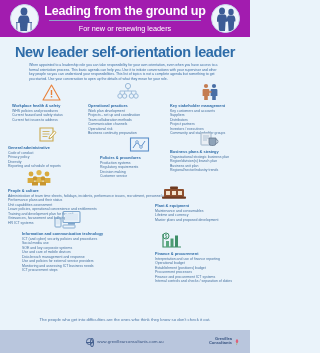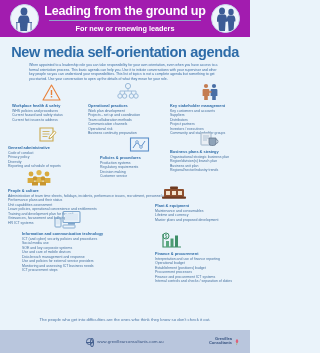--- a/index.html
+++ b/index.html
@@ -29,21 +29,21 @@
     letter-spacing:-0.2px;
     line-height:14px;
     white-space:nowrap;
   }
   .header-rule {
     height:1px; background:#8fa6c9; margin:2px 6px 2.5px 6px;
   }
   .header-sub {
     color:#ffffff;
     font-size:7.3px;
-    font-weight:bold;
+    font-weight:normal;
     line-height:9px;
     white-space:nowrap;
   }
   .hdr-circle {
     position:absolute;
     width:29px; height:29px;
     border-radius:50%;
     background:#eef5fb;
     border:1.5px solid #c9dcee;
     display:flex; align-items:center; justify-content:center;
@@ -160,21 +160,21 @@
     <svg width="24" height="26" viewBox="0 0 24 26">
       <ellipse cx="8" cy="5" rx="3" ry="3.6" fill="#3c5c96"></ellipse>
       <path d="M5 8.6 C3.2 9.6 2.8 12.5 3 15.8 L4.4 15.8 L5 25 L11 25 L11.6 15.8 L13 15.8 C13.2 12.5 12.8 9.6 11 8.6 Z" fill="#3c5c96"></path>
       <ellipse cx="17" cy="6" rx="2.7" ry="3.2" fill="#3c5c96"></ellipse>
       <path d="M14.4 9.4 C12.9 10.3 12.6 12.8 12.8 15.6 L14 15.6 L14.6 25 L19.6 25 L20.2 15.6 L21.4 15.6 C21.6 12.8 21.2 10.3 19.7 9.4 Z" fill="#3c5c96"></path>
     </svg>
   </div>
 </div>
 
 <div class="title-wrap">
-  <div class="main-title">New media self-orientation agenda</div>
+  <div class="main-title">New leader self-orientation leader</div>
   <div class="intro">When appointed to a leadership role you can take responsibility for your own orientation, even when you have access to a formal orientation process. This basic agenda can help you. Use it to initiate conversations with your supervisor and other key people so you can understand your responsibilities. This list of topics is not a complete agenda but something to get you started. Use your conversation to open up the details of what they mean for your role.</div>
 </div>
 
 <div class="canvas">
 
   <div class="block" style="left:12px; top:0px; width:78px;">
     <div class="bl-icon">
       <svg width="19" height="17" viewBox="0 0 19 17">
         <path d="M9.5 1 L18 16 L1 16 Z" fill="none" stroke="#e8813a" stroke-width="1.1" stroke-linejoin="round"></path>
         <rect x="8.8" y="6" width="1.4" height="5" fill="#e8813a"></rect>

